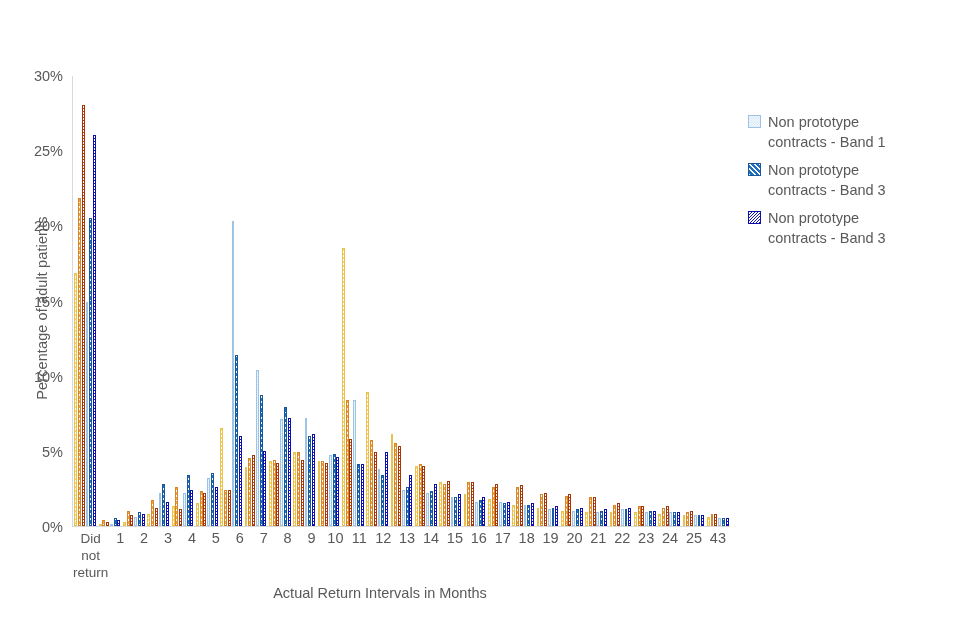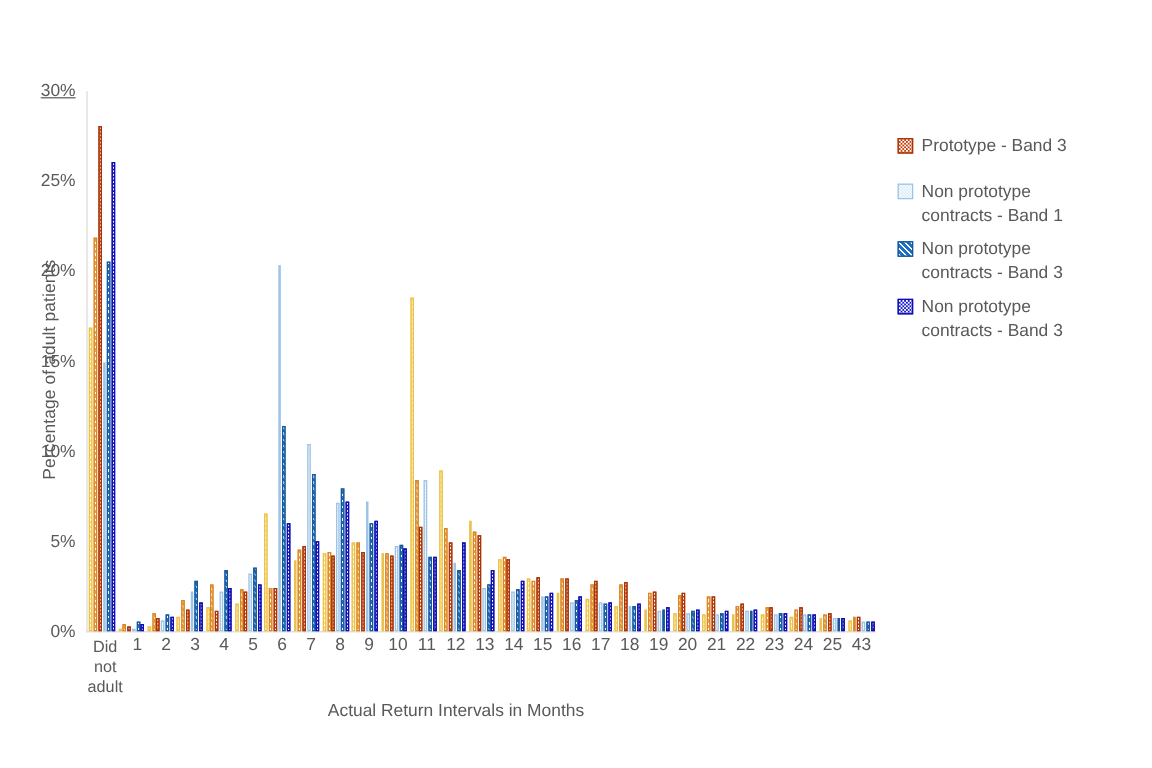--- a/index.html
+++ b/index.html
@@ -142,21 +142,21 @@
   <div class="plot">
     <div class="axis-line-y"></div>
     <div class="axis-line-x"></div>
     <div id="yticks">
         <div class="ytick" style="top: 451px;">0%</div>
         <div class="ytick" style="top: 375.833px;">5%</div>
         <div class="ytick" style="top: 300.667px;">10%</div>
         <div class="ytick" style="top: 225.5px;">15%</div>
         <div class="ytick" style="top: 150.333px;">20%</div>
         <div class="ytick" style="top: 75.1667px;">25%</div>
-        <div class="ytick" style="top: 0px; text-decoration: underline;">30%</div>
+        <div class="ytick" style="top: 0px;">30%</div>
       </div>
     <div class="groups" id="groups">
         <div class="group">
           <div class="bar s0" title="Prototype - Band 1 — Did not return: 16.8%" style="height: 252.56px;"></div>
           <div class="bar s1" title="Prototype - Band 2 — Did not return: 21.8%" style="height: 327.727px;"></div>
           <div class="bar s2" title="Prototype - Band 3 — Did not return: 28%" style="height: 420.933px;"></div>
           <div class="bar s3" title="Non prototype contracts - Band 1 — Did not return: 14.9%" style="height: 223.997px;"></div>
           <div class="bar s4" title="Non prototype contracts - Band 2 — Did not return: 20.5%" style="height: 308.183px;"></div>
           <div class="bar s5" title="Non prototype contracts - Band 3 — Did not return: 26%" style="height: 390.867px;"></div>
         </div>
@@ -367,21 +367,21 @@
           <div class="bar s3" title="Non prototype contracts - Band 1 — 26: 0.5%" style="height: 7.51667px;"></div>
           <div class="bar s4" title="Non prototype contracts - Band 2 — 26: 0.5%" style="height: 7.51667px;"></div>
           <div class="bar s5" title="Non prototype contracts - Band 3 — 26: 0.5%" style="height: 7.51667px;"></div>
         </div>
       </div>
   </div>
 
   <div class="xlabels" id="xlabels">
       <div class="xlabel wrap">
         <div>Did not</div>
-        <div>adult</div>
+        <div>return</div>
       </div>
       <div class="xlabel">1</div>
       <div class="xlabel">2</div>
       <div class="xlabel">3</div>
       <div class="xlabel">4</div>
       <div class="xlabel">5</div>
       <div class="xlabel">6</div>
       <div class="xlabel">7</div>
       <div class="xlabel">8</div>
       <div class="xlabel">9</div>
@@ -400,24 +400,20 @@
       <div class="xlabel">22</div>
       <div class="xlabel">23</div>
       <div class="xlabel">24</div>
       <div class="xlabel">25</div>
       <div class="xlabel">43</div>
     </div>
 
   <div class="x-axis-title">Actual Return Intervals in Months</div>
 
   <div class="legend" id="legend">
-      <div class="legend-item">
-        <div class="legend-swatch s2"></div>
-        <div class="legend-label">Prototype - Band 3</div>
-      </div>
       <div class="legend-item tight">
         <div class="legend-swatch s3"></div>
         <div class="legend-label">
           <div>Non prototype</div>
           <div>contracts - Band 1</div>
         </div>
       </div>
       <div class="legend-item tight">
         <div class="legend-swatch s4"></div>
         <div class="legend-label">

